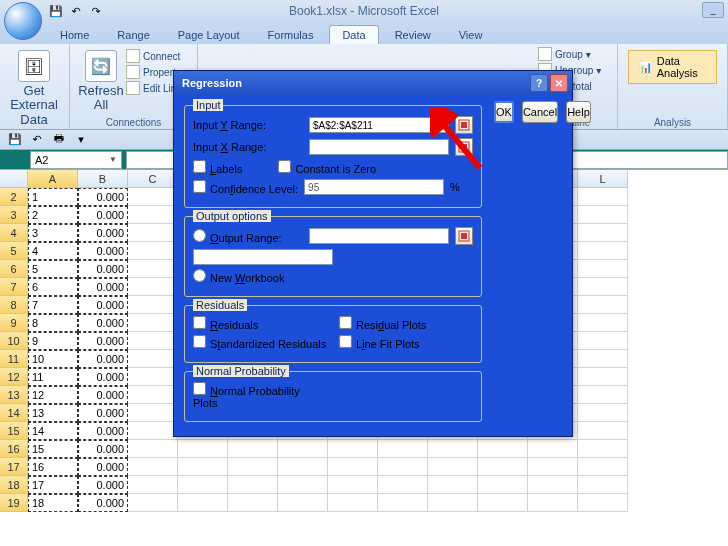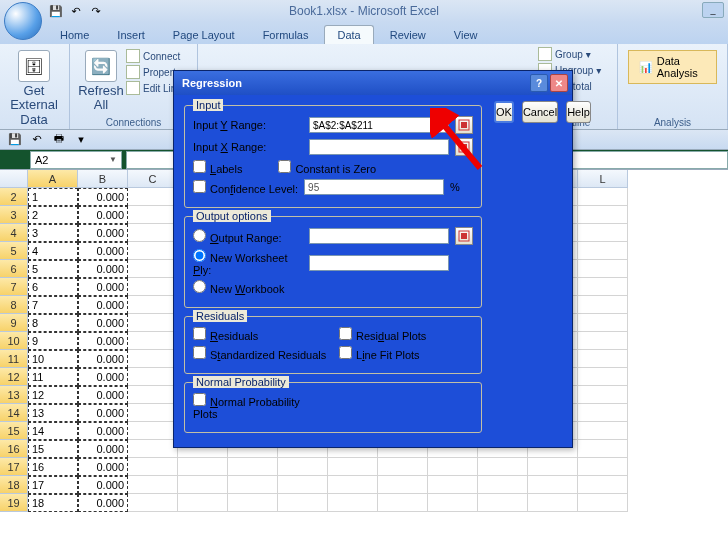--- a/index.html
+++ b/index.html
@@ -31,21 +31,21 @@
 .ribbon-small { display: flex; align-items: center; gap: 3px; font-size: 10px; color: #2a4a7a; padding: 1px 0; }
 .ribbon-small .mico { width: 14px; height: 14px; background: #fff; border: 1px solid #ab9; }
 .ribbon-right { margin-left: auto; }
 .data-analysis { background: #fce9b8; border: 1px solid #d8b85a; padding: 4px 10px; margin: 4px; display: flex; align-items: center; gap: 4px; }
 
 
 .qat2 { height: 20px; background: linear-gradient(#dbe6f4,#c8daf1); display:flex; align-items:center; padding-left:6px; gap:4px; border-bottom:1px solid #9ab;}
 .qat2 span{width:18px;height:16px;display:flex;align-items:center;justify-content:center;}
 
 
-.fbar { height: 20px; background: #14532d; border-bottom: 1px solid #9ab; display: flex; align-items: center; }
+.fbar { height: 20px; background: #0f766e; border-bottom: 1px solid #9ab; display: flex; align-items: center; }
 .namebox { width: 92px; height: 18px; background: #fff; border: 1px solid #8aa; margin-left: 30px; padding: 0 4px; display: flex; align-items: center; justify-content: space-between; }
 .namebox .dd { font-size: 8px; color: #555; }
 .fxarea { flex: 1; height: 18px; background: #fff; border: 1px solid #8aa; margin-left: 4px; }
 
 
 .grid { position: relative; background: #fff; }
 .colheads { display: flex; height: 18px; }
 .rowhead, .colhead, .corner { background: linear-gradient(#f4f8fd,#dde8f5); border-right: 1px solid #b9c9de; border-bottom: 1px solid #b9c9de; font-size: 11px; color: #333; display:flex; align-items:center; justify-content:center; }
 .corner { width: 28px; }
 .colhead { width: 50px; }
@@ -92,21 +92,21 @@
     <span>↷</span>
   </div>
   <span class="titlebar-text">Book1.xlsx - Microsoft Excel</span>
   <div class="win-controls">
     <span>_</span>
   </div>
 </div>
 
 <div class="ribbon-tabs">
   <div class="ribbon-tab">Home</div>
-  <div class="ribbon-tab">Insert</div>
+  <div class="ribbon-tab">Range</div>
   <div class="ribbon-tab">Page Layout</div>
   <div class="ribbon-tab">Formulas</div>
   <div class="ribbon-tab active">Data</div>
   <div class="ribbon-tab">Review</div>
   <div class="ribbon-tab">View</div>
 </div>
 
 <div class="ribbon">
   <div class="ribbon-group" style="width:70px;">
     <div class="ribbon-btn-large">
@@ -517,21 +517,20 @@
         <label><input type="radio" name="out" class="rad" style=""><span class="u">O</span>utput Range:</label>
         <input class="tinput" disabled="" value="" style="">
         <div class="rangebtn">
             <svg viewBox="0 0 12 12">
               <rect x="1" y="1" width="10" height="10" fill="none" stroke="#c33" stroke-width="1"></rect>
               <rect x="3" y="3" width="6" height="6" fill="#c33"></rect>
             </svg>
           </div>
       </div>
       <div class="frow">
-        <label><input type="radio" name="out" class="rad" checked="" style="">New Worksheet <span class="u">P</span>ly:</label>
         <input class="tinput" value="" style="">
       </div>
       <div class="frow">
         <label><input type="radio" name="out" class="rad" style="">New <span class="u">W</span>orkbook</label>
       </div>
     </div>
 
     <div class="fieldset">
       <div class="legend">Residuals</div>
       <div class="frow">

